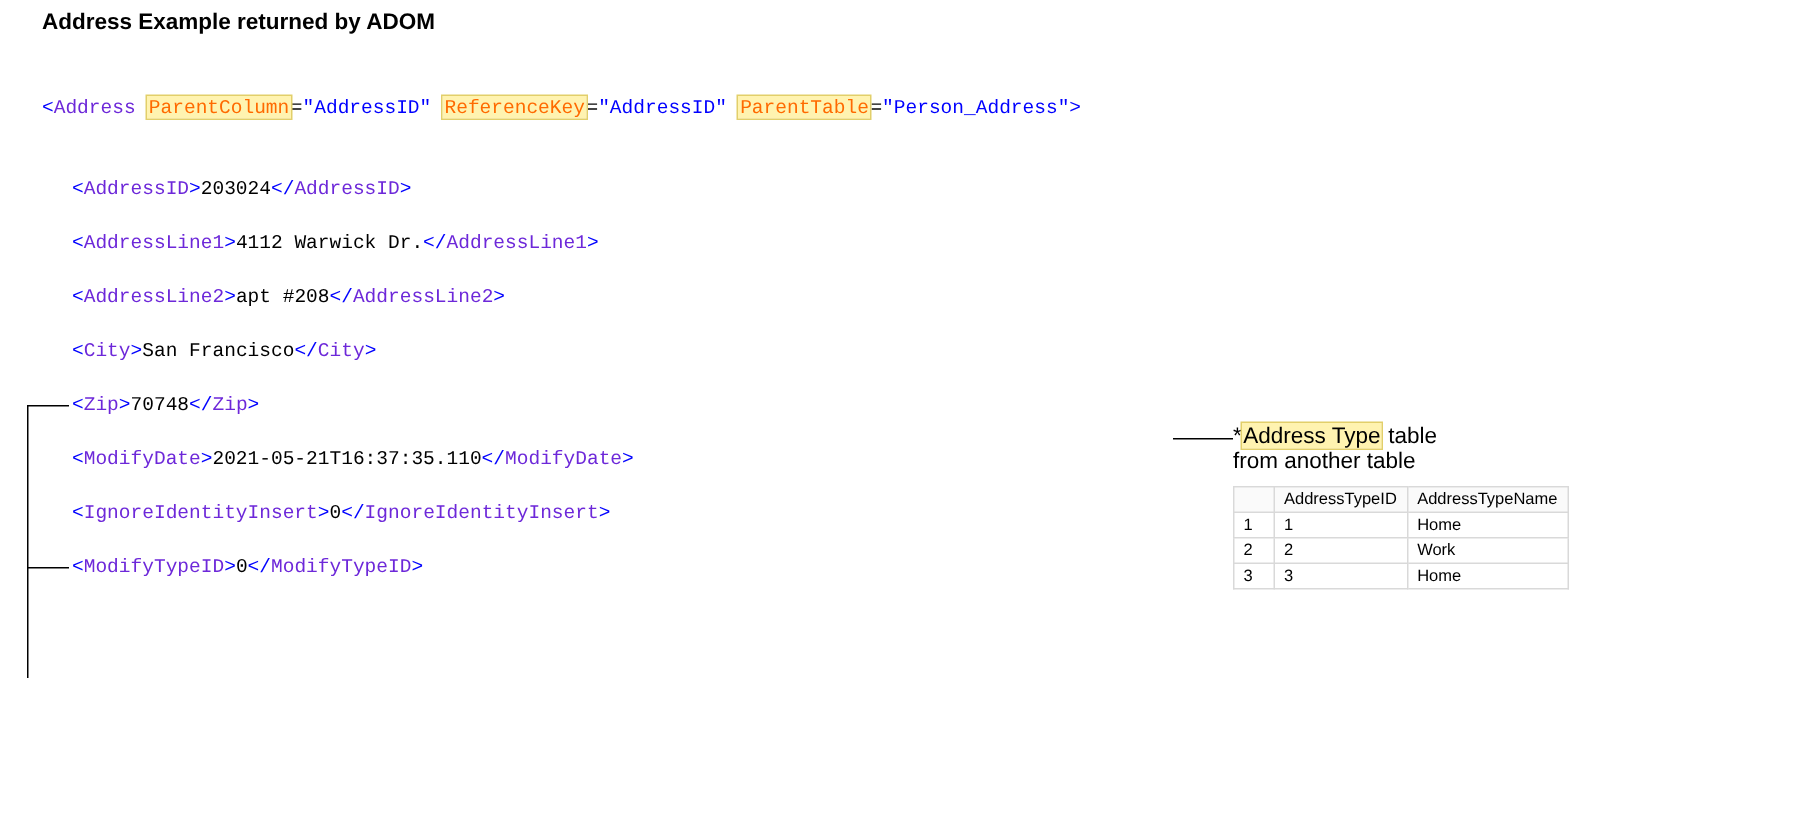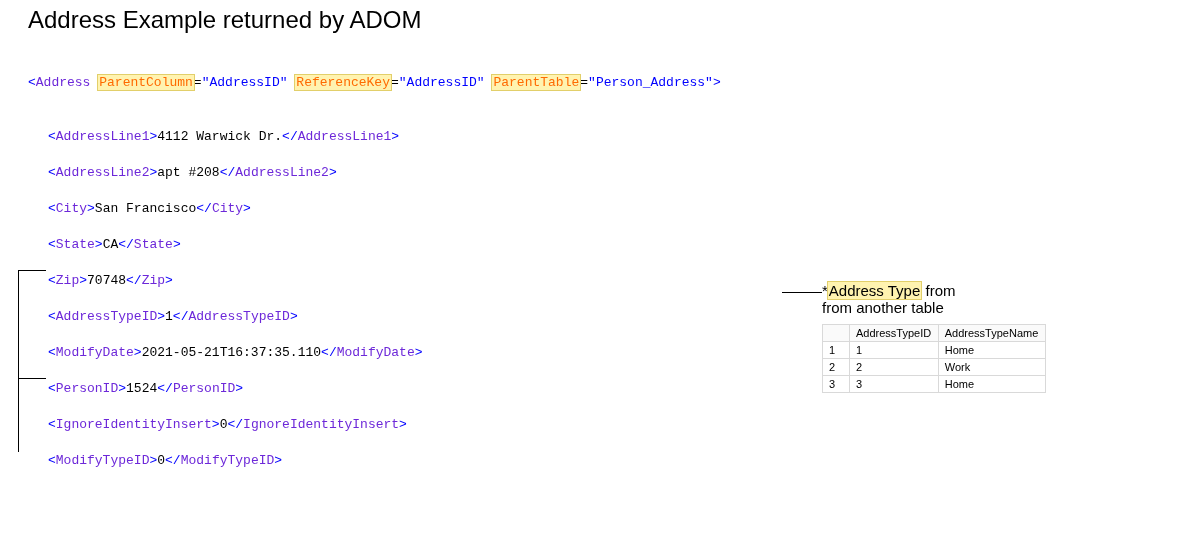--- a/index.html
+++ b/index.html
@@ -6,22 +6,22 @@
     margin: 0;
     padding: 0;
     width: 1200px;
     height: 550px;
     font-family: "Segoe UI", Arial, sans-serif;
     background: #fff;
     color: #000;
     position: relative;
   }
   .heading {
-    font-size: 24px;
-    font-weight: 400;
+    font-size: 15px;
+    font-weight: 700;
     margin: 6px 0 4px 28px;
   }
   .code {
     font-family: Consolas, "Courier New", monospace;
     font-size: 13px;
     line-height: 18px;
     white-space: pre;
     margin-left: 28px;
   }
   .ind1 { margin-left: 20px; }
@@ -74,43 +74,41 @@
 </style>
 </head>
 <body>
 
 <div class="heading">Address Example returned by ADOM</div>
 
 <div class="code">
 
 <div><span class="br">&lt;</span><span class="tag">Address</span> <span class="hl attr">ParentColumn</span><span class="eq">=</span><span class="br">"</span><span class="val">AddressID</span><span class="br">"</span> <span class="hl attr">ReferenceKey</span><span class="eq">=</span><span class="br">"</span><span class="val">AddressID</span><span class="br">"</span> <span class="hl attr">ParentTable</span><span class="eq">=</span><span class="br">"</span><span class="val">Person_Address</span><span class="br">"&gt;</span></div>
 
+<div class="ind1"><span class="br">&lt;</span><span class="tag">AddressID</span><span class="br">&gt;</span><span class="txt">203024</span><span class="br">&lt;/</span><span class="tag">AddressID</span><span class="br">&gt;</span></div>
 <div class="ind1"><span class="br">&lt;</span><span class="tag">AddressLine1</span><span class="br">&gt;</span><span class="txt">4112 Warwick Dr.</span><span class="br">&lt;/</span><span class="tag">AddressLine1</span><span class="br">&gt;</span></div>
 <div class="ind1"><span class="br">&lt;</span><span class="tag">AddressLine2</span><span class="br">&gt;</span><span class="txt">apt #208</span><span class="br">&lt;/</span><span class="tag">AddressLine2</span><span class="br">&gt;</span></div>
 <div class="ind1"><span class="br">&lt;</span><span class="tag">City</span><span class="br">&gt;</span><span class="txt">San Francisco</span><span class="br">&lt;/</span><span class="tag">City</span><span class="br">&gt;</span></div>
-<div class="ind1"><span class="br">&lt;</span><span class="tag">State</span><span class="br">&gt;</span><span class="txt">CA</span><span class="br">&lt;/</span><span class="tag">State</span><span class="br">&gt;</span></div>
 <div class="ind1"><span class="br">&lt;</span><span class="tag">Zip</span><span class="br">&gt;</span><span class="txt">70748</span><span class="br">&lt;/</span><span class="tag">Zip</span><span class="br">&gt;</span></div>
-<div class="ind1"><span class="br">&lt;</span><span class="tag">AddressTypeID</span><span class="br">&gt;</span><span class="txt">1</span><span class="br">&lt;/</span><span class="tag">AddressTypeID</span><span class="br">&gt;</span></div>
 <div class="ind1"><span class="br">&lt;</span><span class="tag">ModifyDate</span><span class="br">&gt;</span><span class="txt">2021-05-21T16:37:35.110</span><span class="br">&lt;/</span><span class="tag">ModifyDate</span><span class="br">&gt;</span></div>
-<div class="ind1"><span class="br">&lt;</span><span class="tag">PersonID</span><span class="br">&gt;</span><span class="txt">1524</span><span class="br">&lt;/</span><span class="tag">PersonID</span><span class="br">&gt;</span></div>
 <div class="ind1"><span class="br">&lt;</span><span class="tag">IgnoreIdentityInsert</span><span class="br">&gt;</span><span class="txt">0</span><span class="br">&lt;/</span><span class="tag">IgnoreIdentityInsert</span><span class="br">&gt;</span></div>
 <div class="ind1"><span class="br">&lt;</span><span class="tag">ModifyTypeID</span><span class="br">&gt;</span><span class="txt">0</span><span class="br">&lt;/</span><span class="tag">ModifyTypeID</span><span class="br">&gt;</span></div>
 
 
 
 </div>
 
 <div class="connector-h" style="left:782px; top:292px; width:40px;"></div>
 
 <div class="connector-v" style="left:18px; top:270px; height:182px;"></div>
 <div class="connector-h" style="left:18px; top:270px; width:28px;"></div>
 <div class="connector-h" style="left:18px; top:378px; width:28px;"></div>
 
 <div class="sidebox">
-  <div><span>*</span><span class="hl">Address Type</span><span> from</span></div>
+  <div><span>*</span><span class="hl">Address Type</span><span> table</span></div>
   <div>from another table</div>
   <table class="table">
     <tbody>
         <tr>
       <th></th>
       <th>AddressTypeID</th>
       <th>AddressTypeName</th>
     </tr>
     <tr>
       <td class="rownum">1</td>

